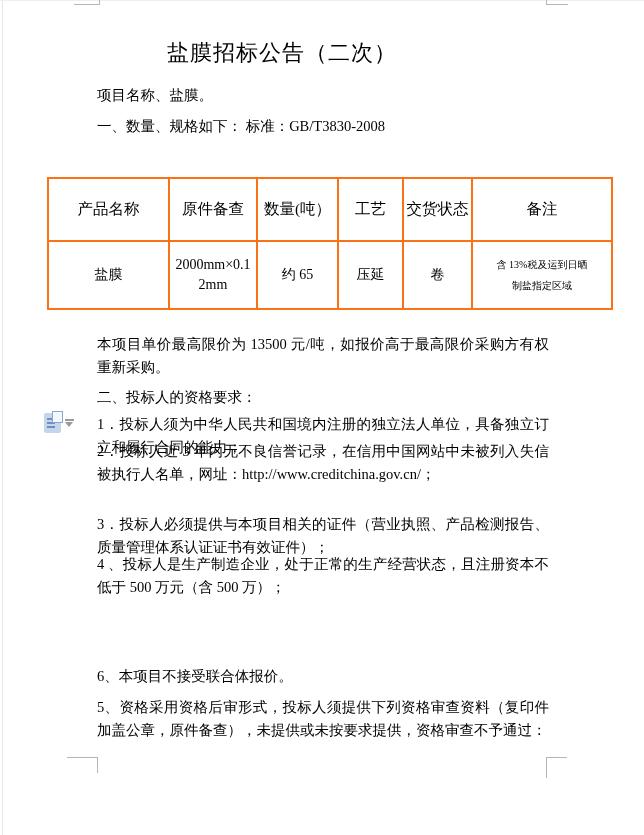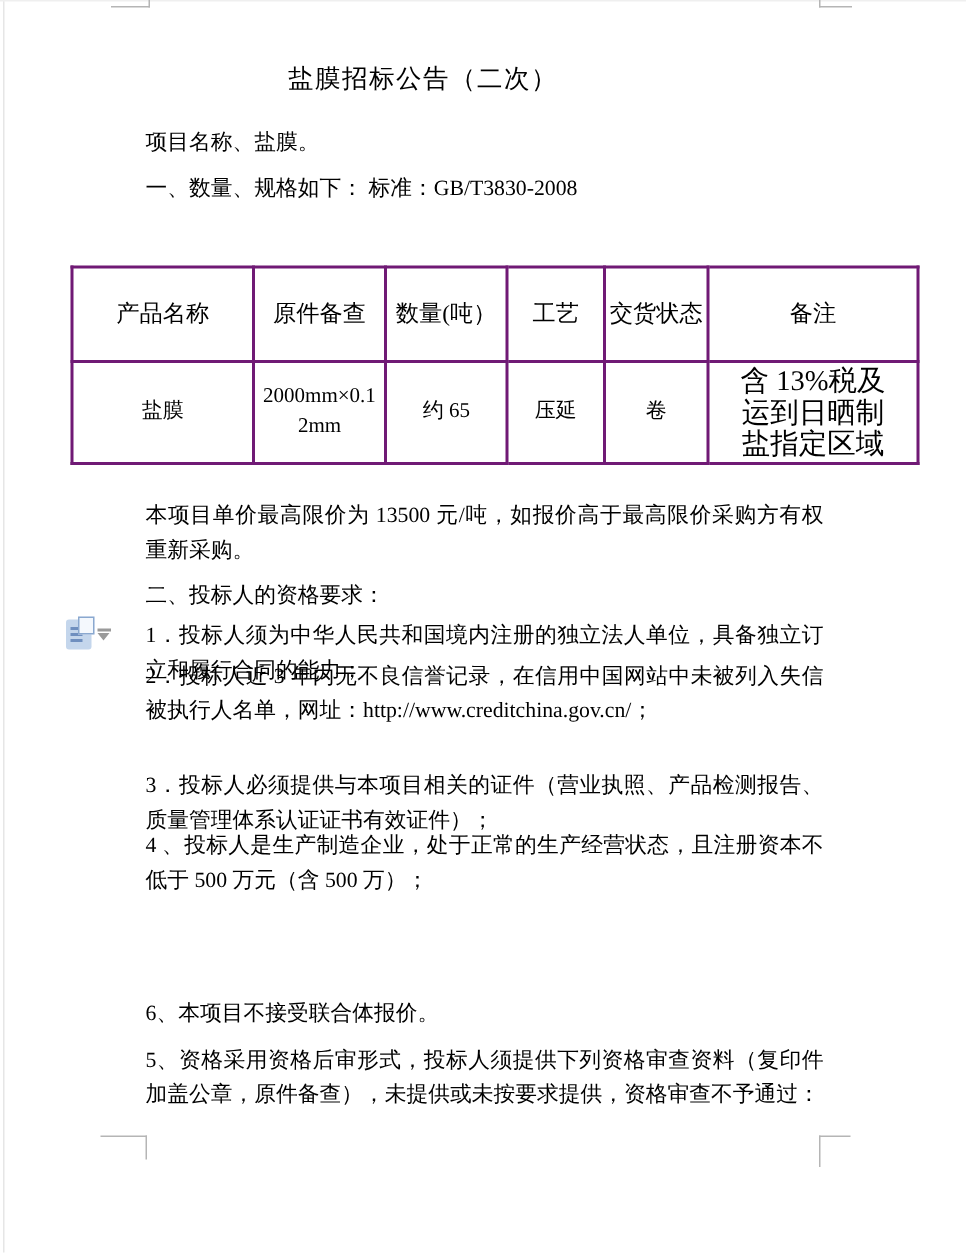--- a/index.html
+++ b/index.html
@@ -14,21 +14,21 @@
   .edge-top{position:absolute;left:0;top:0;width:644px;height:1px;background:#efefef;}
   
   .mark{position:absolute;border:0 solid #b5b5b5;}
   .mark-tl{left:74px;top:0;width:25px;height:4px;border-bottom-width:1px;border-right-width:1px;}
   .mark-tr{left:546px;top:0;width:21px;height:4px;border-bottom-width:1px;border-left-width:1px;}
   .mark-bl{left:67px;top:757px;width:30px;height:15px;border-top-width:1px;border-right-width:1px;}
   .mark-br{left:546px;top:757px;width:20px;height:20px;border-top-width:1px;border-left-width:1px;}
   
   .doc-title{
     position:absolute;left:0;top:38px;width:564px;text-align:center;
-    font-size:17px;line-height:30px;letter-spacing:1px;font-weight:500;
+    font-size:22px;line-height:30px;letter-spacing:1px;font-weight:500;
   }
   
   .line{position:absolute;left:97px;width:452px;font-size:14.5px;line-height:23px;}
   .para{position:absolute;left:97px;width:452px;font-size:14.5px;line-height:23px;text-align:justify;}
   #line1{top:84px;}
   #line2{top:115px;}
   #p0{top:333px;}
   #p1{top:386px;}
   #p2{top:413px;}
   #p3{top:440px;}
@@ -36,28 +36,28 @@
   #p5{top:543px;margin-top:10px;}
   #p6{top:615px;}
   #p7{top:665px;}
   #p8{top:696px;}
   
   .spec-table{
     position:absolute;left:47px;top:177px;border-collapse:collapse;
     table-layout:fixed;width:564px;
   }
   .spec-table td,.spec-table th{
-    border:2px solid #701a75;text-align:center;vertical-align:middle;
+    border:2px solid #f97316;text-align:center;vertical-align:middle;
     padding:1px 2px;font-weight:normal;overflow:hidden;font-family:Liberation Serif, serif;
   }
   .spec-table th{font-size:15.5px;height:59px;}
   .spec-table td{font-size:14px;height:64px;word-break:break-all;line-height:20px;}
   .c0{width:121px;} .c1{width:88px;} .c2{width:81px;}
   .c3{width:65px;}  .c4{width:69px;} .c5{width:140px;}
-  td.cell-remark{font-size:19px;line-height:21px;padding:1px 19px;}
+  td.cell-remark{font-size:10px;line-height:21px;padding:1px 19px;}
   td.cell-spec{padding:1px 4px;}
   
   .paste-btn{position:absolute;left:42px;top:411px;width:36px;height:24px;cursor:pointer;}
   .paste-icon{position:absolute;left:2px;top:2px;width:17px;height:20px;
     background:#c4d6ec;border-radius:2px;}
   .paste-icon .ln{position:absolute;left:3px;width:8px;height:2px;background:#6f8fbf;}
   .ln1{top:5px;} .ln2{top:9px;} .ln3{top:13px;}
   .paste-icon .sheet{position:absolute;right:-2px;top:-2px;width:9px;height:10px;
     background:#f4f8fd;border:1px solid #8aa8cf;}
   .dd{position:absolute;left:23px;top:8px;width:9px;}

